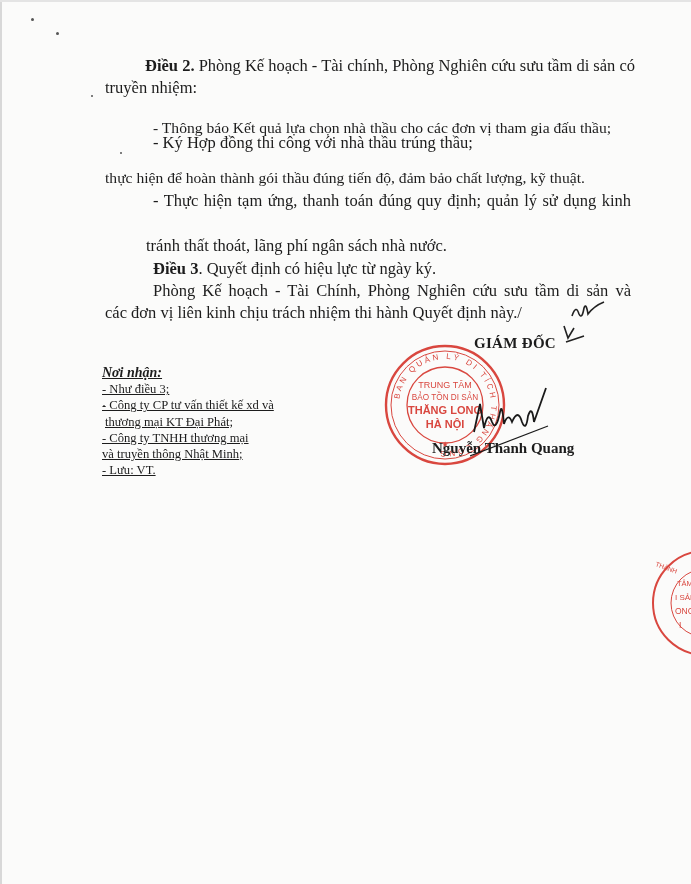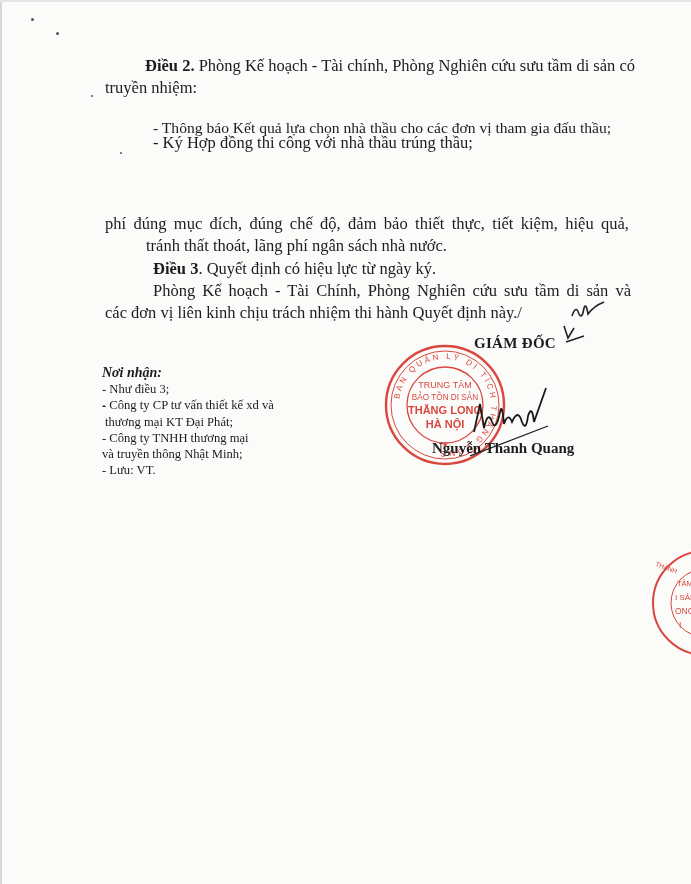--- a/index.html
+++ b/index.html
@@ -12,21 +12,21 @@
   }
   .page { position: absolute; left: 0; top: 0; width: 691px; height: 884px; }
   .edge-left { position: absolute; left: 0; top: 0; width: 2px; height: 884px; background: #d8d8d8; }
   .edge-top { position: absolute; left: 0; top: 0; width: 691px; height: 2px; background: #e4e4e4; }
   .speck { position: absolute; width: 3px; height: 3px; border-radius: 50%; background: #555; }
 
   .line { position: absolute; font-size: 16.5px; white-space: nowrap; line-height: 20px; }
   .just { text-align: justify; text-align-last: justify; white-space: normal; }
   b { font-weight: bold; }
 
-  .recipients { position: absolute; left: 102px; top: 365px; font-size: 12.6px; line-height: 16.2px; }
+  .recipients { position: absolute; left: 102px; top: 365px; font-size: 12.6px; line-height: 16.2px; text-decoration: underline; }
   .recipients .title { font-style: italic; font-weight: bold; font-size: 14px; }
   .recipients div { white-space: nowrap; }
 
   .signer-title { position: absolute; left: 474px; top: 335px; font-size: 15px; font-weight: bold; letter-spacing: 0.3px; }
   .signer-name { position: absolute; left: 432px; top: 440px; font-size: 15px; font-weight: bold; }
 
   .stamp { position: absolute; }
   .stamp svg text { font-family: "Liberation Sans", "DejaVu Sans", sans-serif; }
   .tick { position: absolute; }
 </style>
@@ -43,21 +43,22 @@
   <div class="speck" style="left:103px;top:405px;width:2px;height:2px;"></div>
 
   <div class="line" style="left:145px;top:56px;">
     <b>Điều 2.</b>
     <span>Phòng Kế hoạch - Tài chính, Phòng Nghiên cứu sưu tầm di sản có</span>
   </div>
   <div class="line" style="left:105px;top:78px;">truyền nhiệm:</div>
 
   <div class="line" style="left:153px;top:100px;font-size:15.6px;margin-top:18px;">- Thông báo Kết quả lựa chọn nhà thầu cho các đơn vị tham gia đấu thầu;</div>
   <div class="line" style="left:153px;top:133px;">- Ký Hợp đồng thi công với nhà thầu trúng thầu;</div>
-  <div class="line just" style="left:105px;top:214px;width:524px;">phí đúng mục đích, đúng chế độ, đảm bảo thiết thực, tiết kiệm, hiệu quả,</div>
+  <div class="line" style="left:105px;top:168px;font-size:15.6px;">thực hiện để hoàn thành gói thầu đúng tiến độ, đảm bảo chất lượng, kỹ thuật.</div>
+  <div class="line just" style="left:153px;top:191px;width:478px;">- Thực hiện tạm ứng, thanh toán đúng quy định; quản lý sử dụng kinh</div>
   <div class="line" style="left:105px;top:236px;margin-left:41px;">tránh thất thoát, lãng phí ngân sách nhà nước.</div>
 
   <div class="line" style="left:153px;top:259px;">
     <b>Điều 3</b><span>. Quyết định có hiệu lực từ ngày ký.</span>
   </div>
   <div class="line just" style="left:153px;top:281px;width:478px;">Phòng Kế hoạch - Tài Chính, Phòng Nghiên cứu sưu tầm di sản và</div>
   <div class="line" style="left:105px;top:303px;">
     <span>các đơn vị liên kinh chịu trách nhiệm thi hành Quyết định này./</span>
   </div>
   <svg class="tick" style="left:570px;top:300px;" width="36" height="22">

